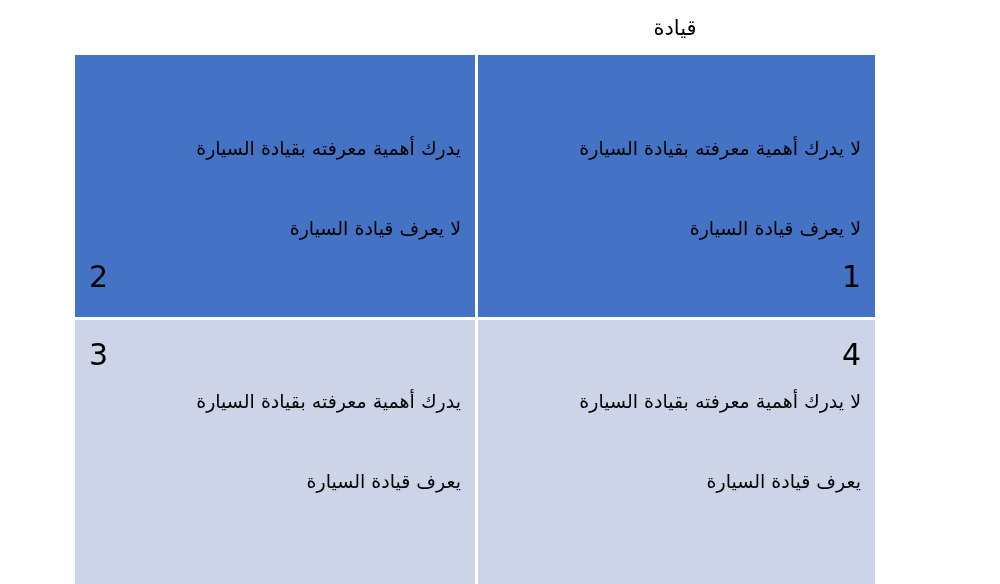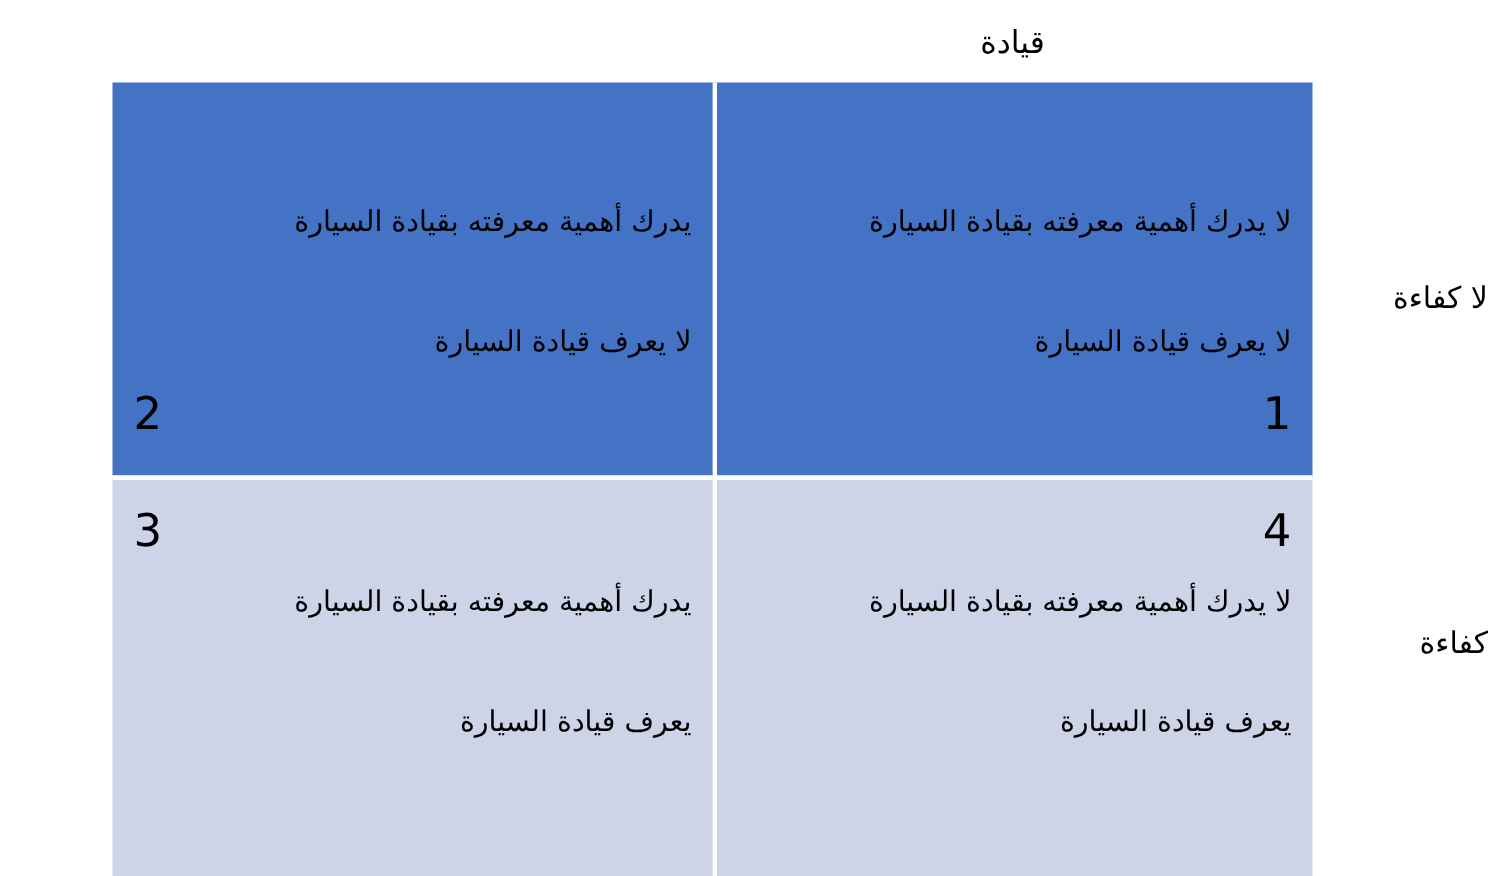--- a/index.html
+++ b/index.html
@@ -134,23 +134,21 @@
 </style>
 </head>
 <body>
 
 <div class="matrix-wrap">
 
   <div class="col-header unaware">قيادة</div>
 
   <div class="col-header aware">وعي</div>
 
-  <div class="row-label incompetent">لا كفاءة</div>
 
-  <div class="row-label competent">كفاءة</div>
 
   <div class="grid">
 
     <div class="cell dark q1">
       <div class="cell-text line-a">لا يدرك أهمية معرفته بقيادة السيارة</div>
       <div class="cell-text line-b">لا يعرف قيادة السيارة</div>
       <div class="num">1</div>
     </div>
 
     <div class="cell dark q2">

